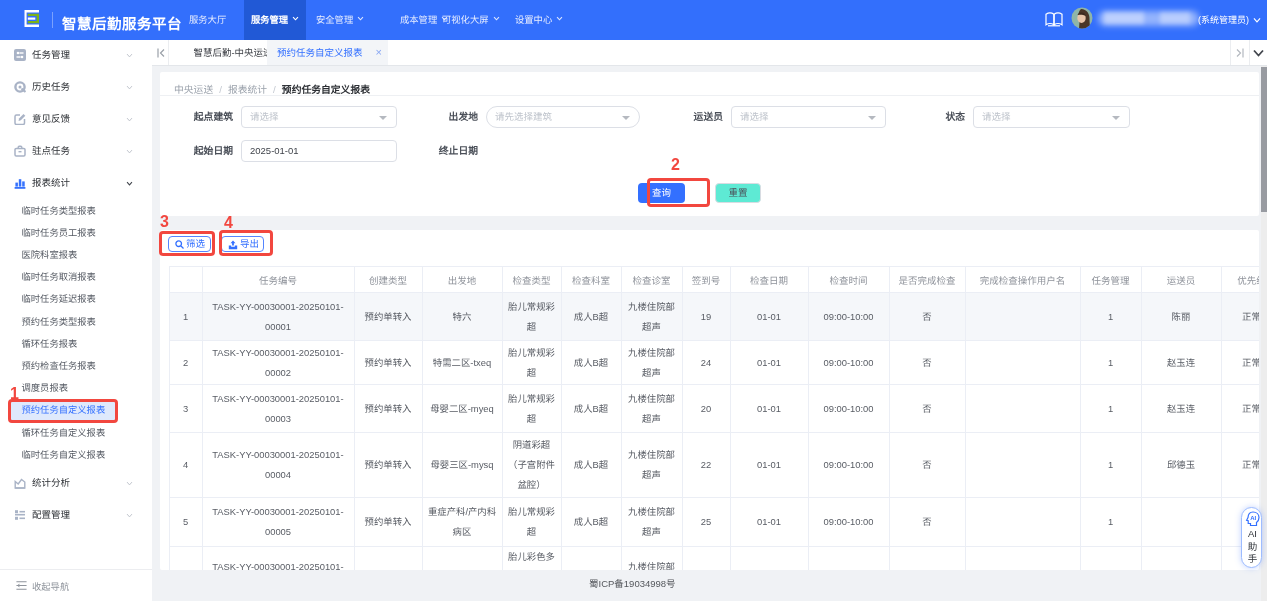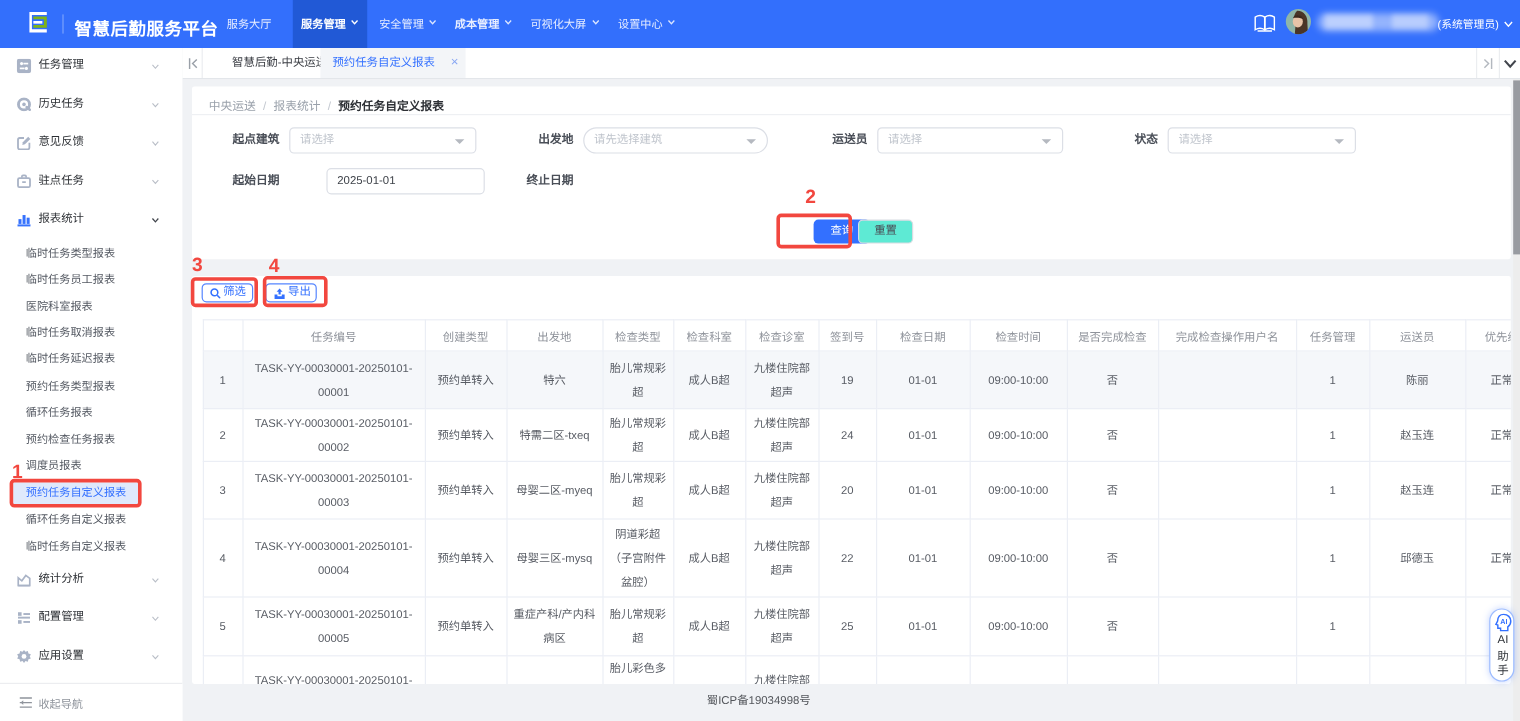--- a/index.html
+++ b/index.html
@@ -87,21 +87,21 @@
   <div class="divider"></div>
   <div class="title">智慧后勤服务平台</div>
 
   <div class="navitem" style="left:189px;">服务大厅</div>
   <div class="navitem nav-sel" style="left:244px;width:62px;text-align:center;">服务管理<svg class="hchev" viewBox="0 0 10 10">
         <path d="M1.5 3 L5 6.8 L8.5 3" stroke="#fff" stroke-width="1.6" fill="none"></path>
       </svg></div>
   <div class="navitem" style="left:316px;">安全管理<svg class="hchev" viewBox="0 0 10 10">
         <path d="M1.5 3 L5 6.8 L8.5 3" stroke="#dbe5ff" stroke-width="1.6" fill="none"></path>
       </svg></div>
-  <div class="navitem" style="left:379px;font-weight:bold;">成本管理<svg class="hchev" viewBox="0 0 10 10">
+  <div class="navitem" style="left:400px;">成本管理<svg class="hchev" viewBox="0 0 10 10">
         <path d="M1.5 3 L5 6.8 L8.5 3" stroke="#dbe5ff" stroke-width="1.6" fill="none"></path>
       </svg></div>
   <div class="navitem" style="left:442px;">可视化大屏<svg class="hchev" viewBox="0 0 10 10">
         <path d="M1.5 3 L5 6.8 L8.5 3" stroke="#dbe5ff" stroke-width="1.6" fill="none"></path>
       </svg></div>
   <div class="navitem" style="left:515px;">设置中心<svg class="hchev" viewBox="0 0 10 10">
         <path d="M1.5 3 L5 6.8 L8.5 3" stroke="#dbe5ff" stroke-width="1.6" fill="none"></path>
       </svg></div>
 
   <svg class="abs" style="left:1045px;top:11px" width="18" height="17" viewBox="0 0 18 17">
@@ -218,30 +218,20 @@
   </div>
   <div class="m-item" style="top:463px">
     <svg class="ico" width="12" height="12" viewBox="0 0 12 12">
         <rect x="1" y="1.2" width="3" height="3" fill="#a9b3c6"></rect>
         <rect x="1" y="7.8" width="3" height="3" fill="#a9b3c6"></rect>
         <rect x="5.5" y="1.9" width="5.5" height="1.6" fill="#a9b3c6"></rect>
         <rect x="5.5" y="8.5" width="5.5" height="1.6" fill="#a9b3c6"></rect>
         <rect x="1" y="4.9" width="10" height="1.6" fill="#a9b3c6"></rect>
       </svg>
     <span class="txt">配置管理</span>
-    <svg class="schev" viewBox="0 0 10 10">
-        <path d="M1.5 3 L5 7 L8.5 3" stroke="#b9bec7" stroke-width="1.3" fill="none"></path>
-      </svg>
-  </div>
-  <div class="m-item" style="top:495px">
-    <svg class="ico" width="12" height="12" viewBox="0 0 12 12">
-        <path d="M6 1 L7.2 2.6 L9.2 2 L9.7 4 L11.7 4.6 L10.8 6.4 L11.7 8.2 L9.7 8.8 L9.2 10.8 L7.2 10.2 L6 11.8 L4.8 10.2 L2.8 10.8 L2.3 8.8 L0.3 8.2 L1.2 6.4 L0.3 4.6 L2.3 4 L2.8 2 L4.8 2.6 Z" fill="#a9b3c6" transform="translate(0,-0.4)"></path>
-        <circle cx="6" cy="6" r="2" fill="#fff"></circle>
-      </svg>
-    <span class="txt">应用设置</span>
     <svg class="schev" viewBox="0 0 10 10">
         <path d="M1.5 3 L5 7 L8.5 3" stroke="#b9bec7" stroke-width="1.3" fill="none"></path>
       </svg>
   </div>
 
   <div id="collapse">
     <svg class="abs" style="left:16px;top:10px" width="11" height="11" viewBox="0 0 13 11">
         <path d="M0.5 1 H12.5 M0.5 5.5 H12.5 M0.5 10 H12.5" stroke="#8f949c" stroke-width="1.3"></path>
         <path d="M4 3.2 L1.5 5.5 L4 7.8" fill="#8f949c" stroke="none"></path>
       </svg>
@@ -275,24 +265,24 @@
   <div class="flabel" style="left:3px;top:34px;width:70px;">起点建筑</div>
   <div class="fsel" style="left:81px;top:34px;width:156px;">请选择<span class="caret"></span></div>
   <div class="flabel" style="left:248px;top:34px;width:70px;">出发地</div>
   <div class="fsel" style="left:326px;top:34px;width:154px;border-radius:11px;">请先选择建筑<span class="caret"></span></div>
   <div class="flabel" style="left:493px;top:34px;width:70px;">运送员</div>
   <div class="fsel" style="left:571px;top:34px;width:155px;">请选择<span class="caret"></span></div>
   <div class="flabel" style="left:735px;top:34px;width:70px;">状态</div>
   <div class="fsel" style="left:813px;top:34px;width:157px;">请选择<span class="caret"></span></div>
 
   <div class="flabel" style="left:3px;top:68px;width:70px;">起始日期</div>
-  <div class="fsel fval" style="left:81px;top:68px;width:132px;margin-left:31px;">2025-01-01</div>
+  <div class="fsel fval" style="left:81px;top:68px;width:156px;">2025-01-01</div>
   <div class="flabel" style="left:248px;top:68px;width:70px;">终止日期</div>
 
-  <div class="btn-q" style="left:518px;">查询</div>
+  <div class="btn-q" style="left:478px;">查询</div>
   <div class="btn-r" style="left:555px;">重置</div>
 </div>
 
 <div id="panel2">
   <div class="btn-o" style="left:8px;width:43px;">
     <svg style="position:absolute;left:6px;top:3px" width="9" height="9" viewBox="0 0 9 9">
         <circle cx="3.7" cy="3.7" r="2.8" fill="none" stroke="#3370ff" stroke-width="1.3"></circle>
         <path d="M6 6 L8.5 8.5" stroke="#3370ff" stroke-width="1.3"></path>
       </svg>
     <span style="margin-left:17px;">筛选</span>

